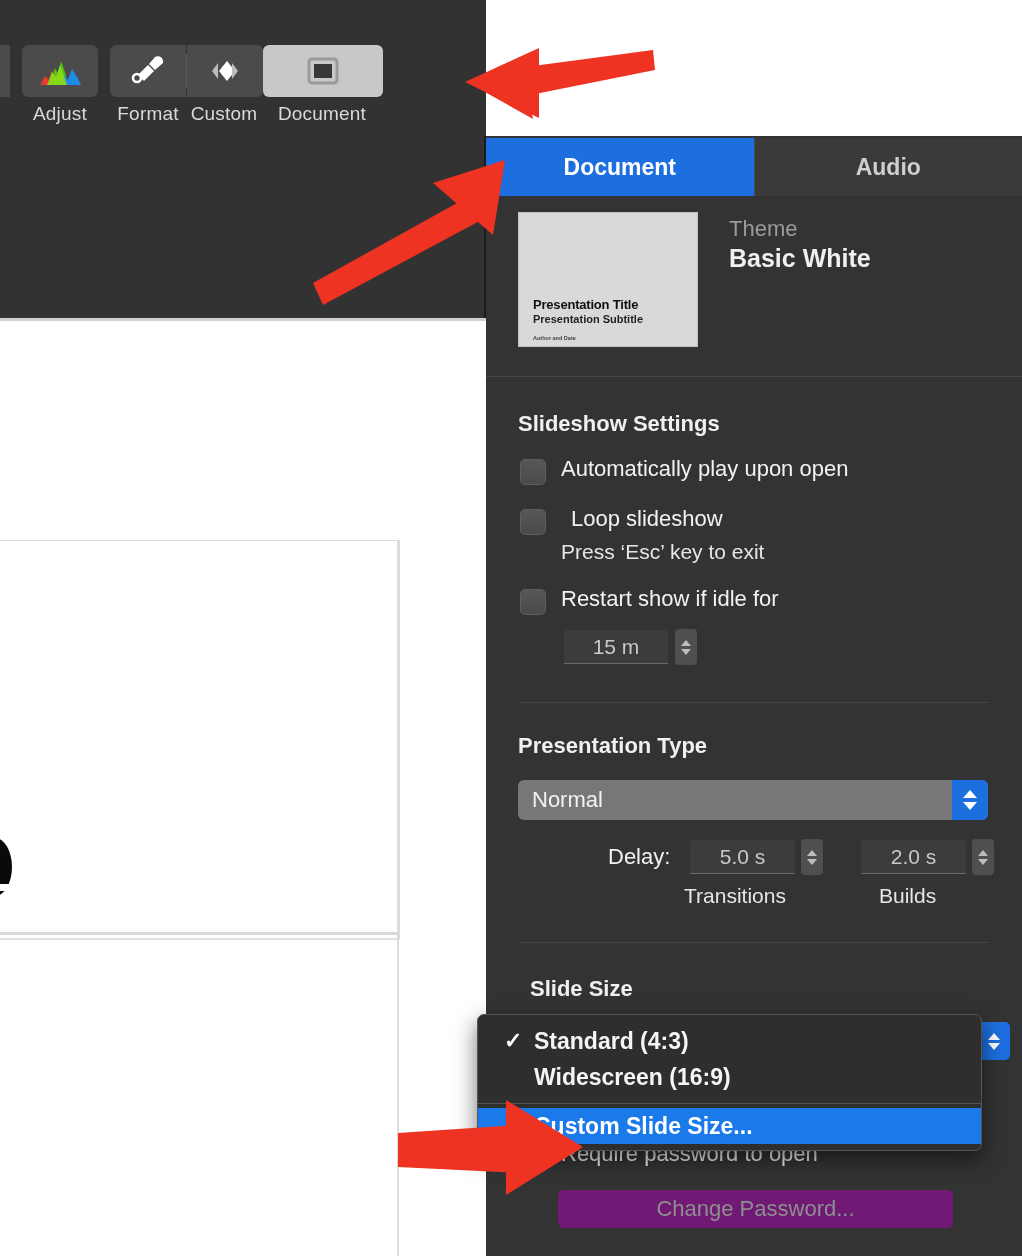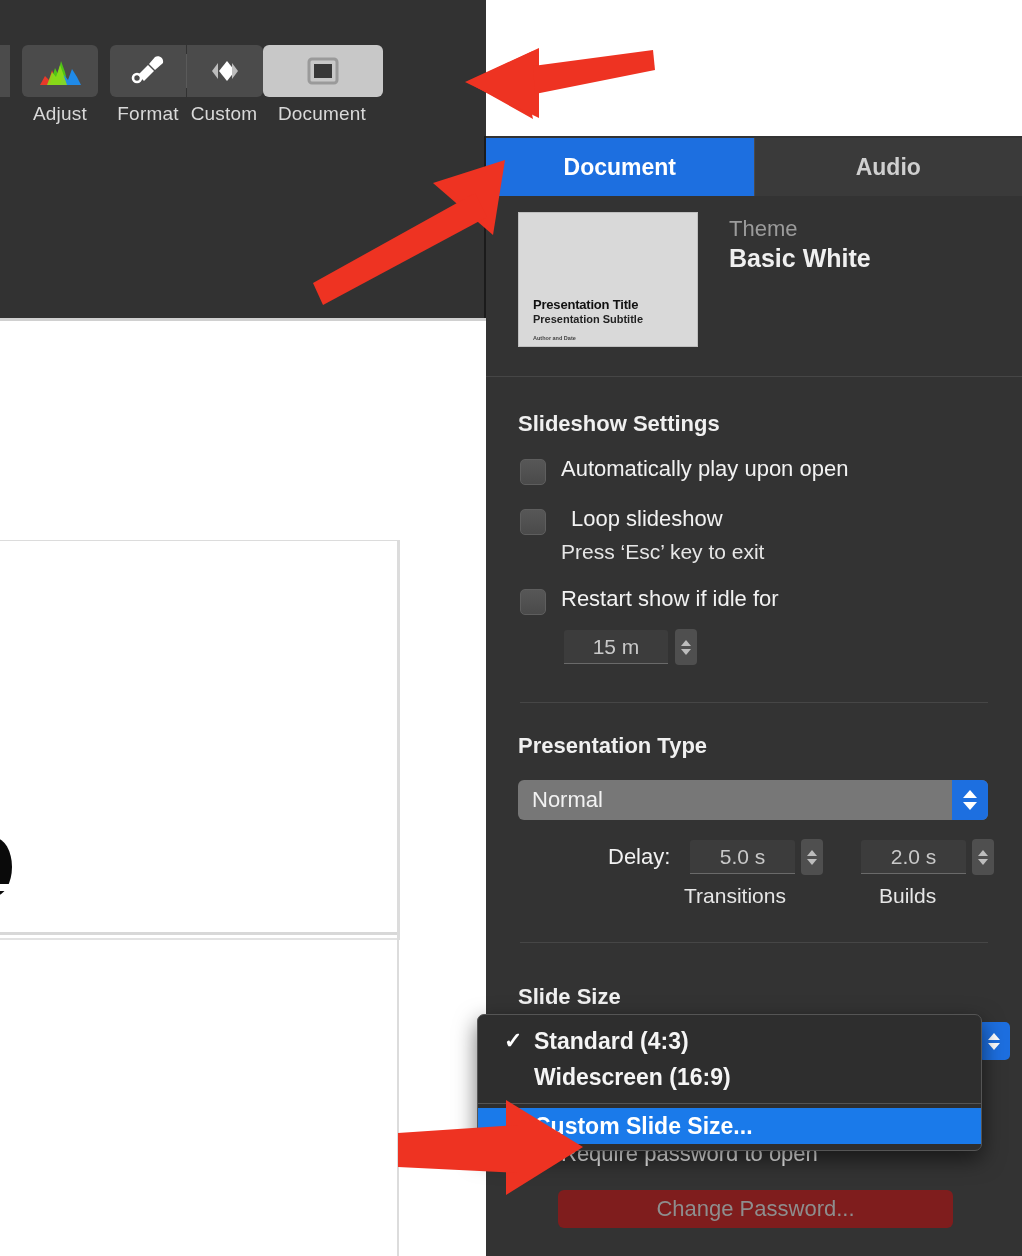--- a/index.html
+++ b/index.html
@@ -216,21 +216,21 @@
     background: #1d6fe0; border-radius: 5px;
     display: flex; flex-direction: column; align-items: center; justify-content: center;
     z-index: 3;
   }
   .blue-peek .ar { width: 0; height: 0; border-left: 6px solid transparent; border-right: 6px solid transparent; }
   .blue-peek .up { border-bottom: 7px solid #ffffff; margin-bottom: 3px; }
   .blue-peek .dn { border-top: 7px solid #ffffff; }
 
   .btn-disabled {
     position: absolute; left: 558px; top: 1190px; width: 395px; height: 38px;
-    background: #7f1d1d; border-radius: 6px;
+    background: #701a75; border-radius: 6px;
     color: #8e8e8e; font-size: 22px;
     display: flex; align-items: center; justify-content: center;
     z-index: 2;
   }
 
   
   .menu {
     position: absolute; left: 477px; top: 1014px; width: 505px;
     background: #2e2e2e;
     border: 1px solid #555;
@@ -400,21 +400,21 @@
     </div>
     <div class="stepper" style="left:486px; top:703px;">
       <span class="ar up"></span>
         <span class="ar dn"></span>
     </div>
     <div class="sublabel" style="left:198px; top:748px;">Transitions</div>
     <div class="sublabel" style="left:393px; top:748px;">Builds</div>
 
     <div class="divline" style="top:806px;"></div>
 
-    <div class="sec-title" style="left:32px; top:840px;margin-top:8px;">Slide Size</div>
+    <div class="sec-title" style="left:44px; top:840px;">Slide Size</div>
 
     <div class="chk" style="left:34px; top:1008px;"></div>
     <div class="rowlabel" style="left:75px; top:1005px; color:#ededed;">Require password to open</div>
   </div>
 
   <div class="blue-peek">
     <span class="ar up"></span>
       <span class="ar dn"></span>
   </div>
 

